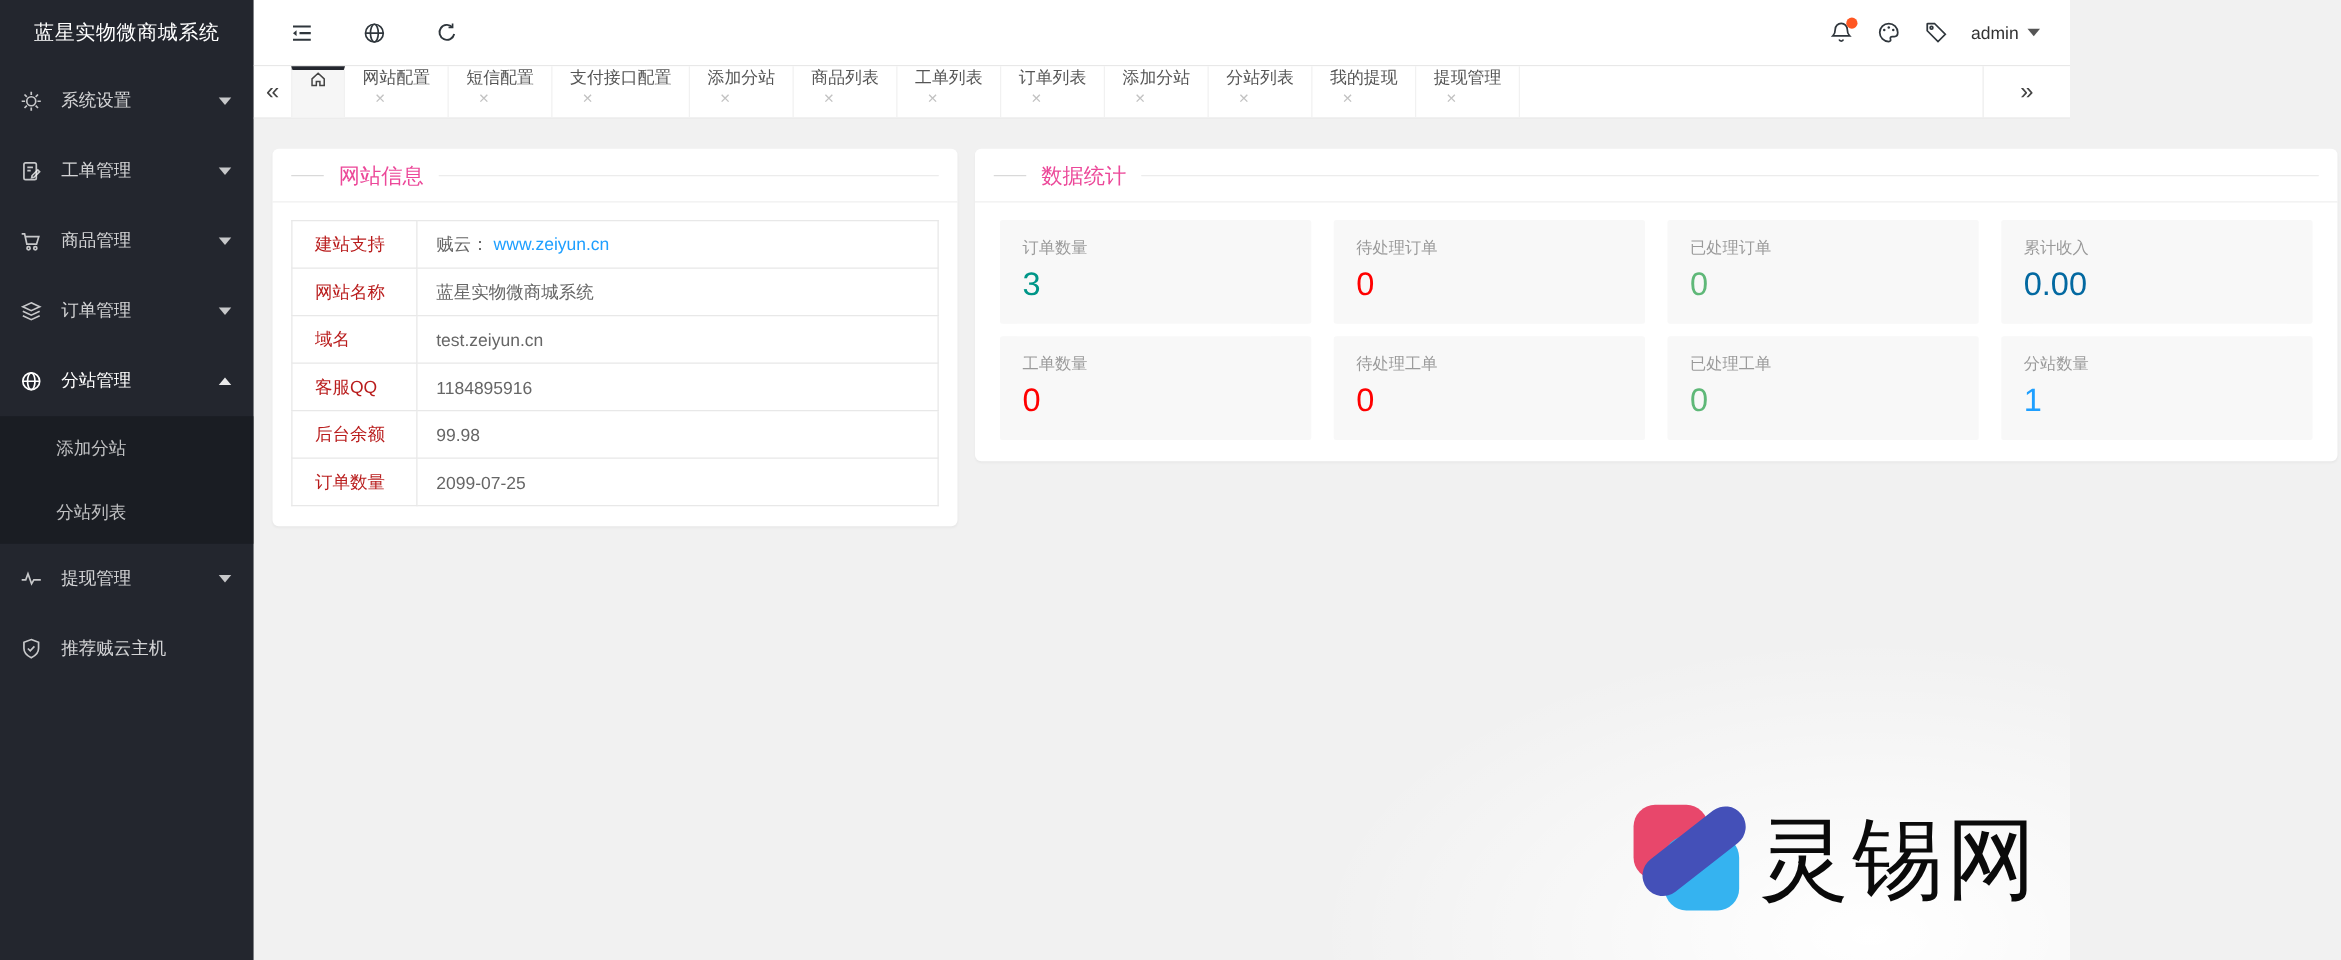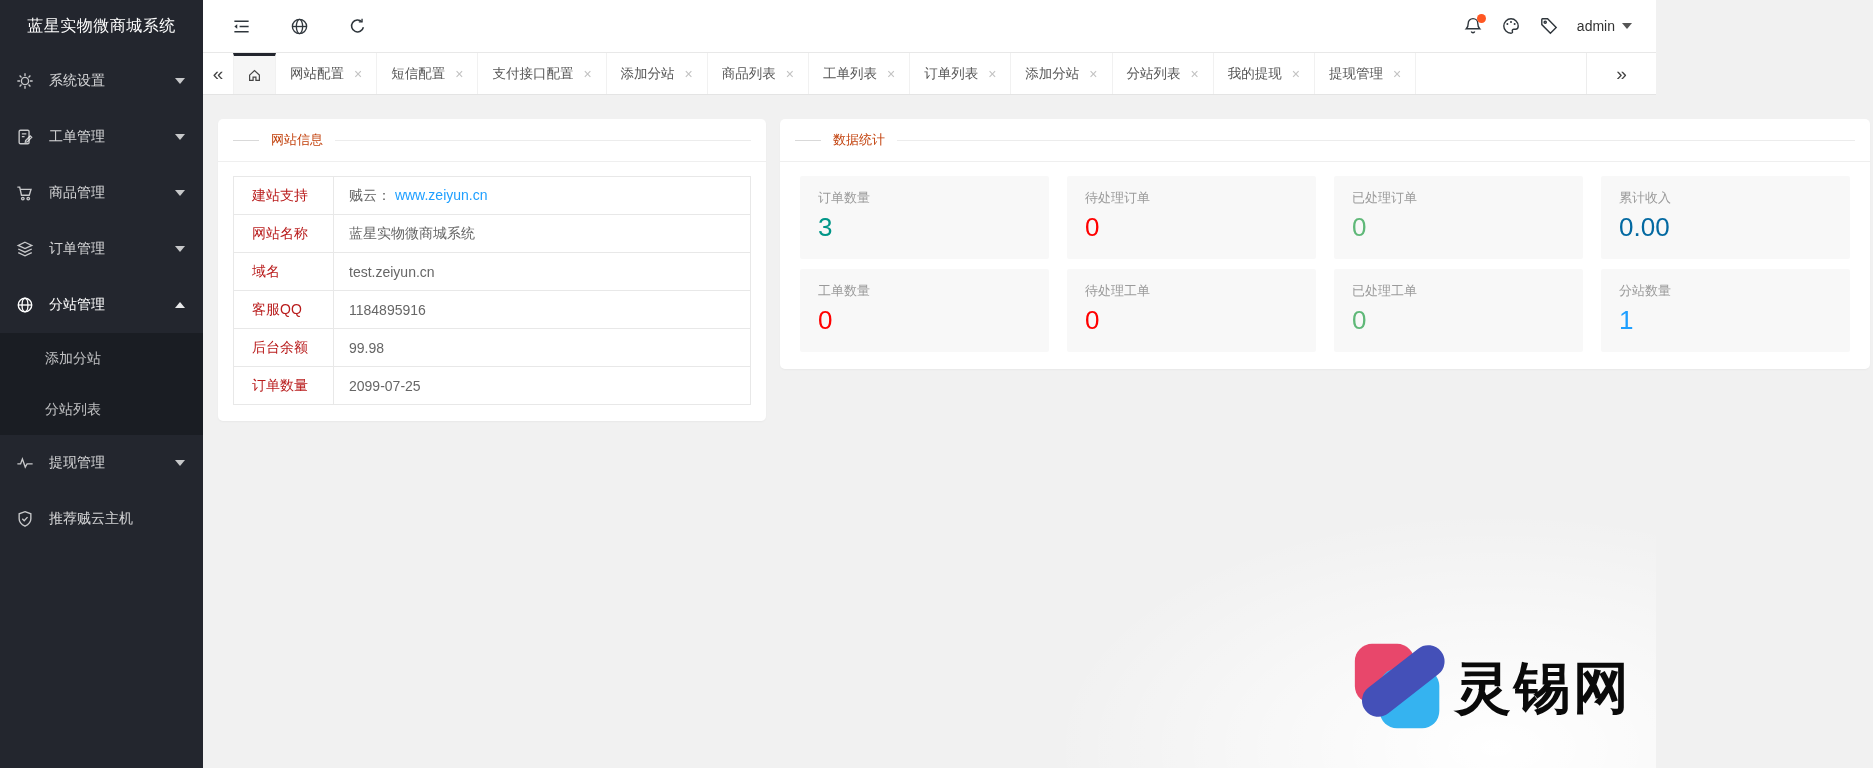--- a/index.html
+++ b/index.html
@@ -28,50 +28,50 @@
   .tb-right { gap:18px; }
   .tb-icon { width:20px; height:20px; color:#2f363c; position:relative; display:flex; align-items:center; justify-content:center; cursor:pointer; }
   .tb-icon svg { display:block; }
   .badge-dot { position:absolute; top:-2px; right:-3px; width:9px; height:9px; border-radius:50%; background:#FF5722; }
   .user { display:flex; align-items:center; gap:7px; font-size:14px; color:#333; cursor:pointer; }
   .user .caret-sm { width:0; height:0; border-left:5px solid transparent; border-right:5px solid transparent; border-top:6px solid #555; }
 
   
   .tabbar { height:42px; background:#fff; border-bottom:1px solid #e4e4e4; display:flex; align-items:stretch; position:relative; padding-right:70px; }
   .tab-collapse { width:30px; display:flex; align-items:center; justify-content:center; font-size:19px; color:#444; cursor:pointer; }
-  .tab { display:flex; align-items:center; padding:0 14px; border-right:1px solid #f1f1f1; font-size:13.5px; color:#555; cursor:pointer; white-space:nowrap; }
+  .tab { display:flex; padding:0 14px; border-right:1px solid #f1f1f1; font-size:13.5px; color:#555; cursor:pointer; white-space:nowrap;flex-direction:column; }
   .tab.home { background:#f6f6f6; border-top:3px solid #23262e; border-left:1px solid #f1f1f1; padding:0 13px; color:#444; }
   .tab .x { margin-left:10px; color:#c2c2c2; font-size:14px; line-height:1; cursor:pointer; }
   .tab-more { position:absolute; right:0; top:0; bottom:0; width:70px; border-left:1px solid #ededed; display:flex; align-items:center; justify-content:center; font-size:19px; color:#444; cursor:pointer; }
 
   
   .content { flex:1; position:relative; background:#f1f1f1;
              background-image:radial-gradient(620px 330px at 89% 97%, #ffffff 0%, rgba(255,255,255,0) 72%); }
   .panel { position:absolute; background:#fff; border-radius:5px; box-shadow:0 1px 2px rgba(0,0,0,.04); }
   .panel-head { height:43px; display:flex; align-items:center; padding:0 15px; border-bottom:1px solid #efefef; }
   .panel-head .dash { width:26px; height:1px; background:#d9d9d9; }
-  .panel-head .p-title { margin:0 12px; font-size:13px; color:#c2410c;font-family:Liberation Mono, monospace; }
+  .panel-head .p-title { margin:0 12px; font-size:17px; color:#ec4899;font-family:Liberation Mono, monospace; }
   .panel-head .rule { flex:1; height:1px; background:#ececec; }
 
   .panel-site { left:15px; top:24px; width:548px; height:302px; }
   .info-table { width:calc(100% - 30px); margin:14px 15px; border-collapse:collapse; font-size:14px; }
   .info-table td { border:1px solid #e8e8e8; height:38px; }
   .info-table td.k { width:100px; padding-left:18px; color:#b91c1c; }
   .info-table td.v { padding-left:15px; color:#666; }
   .info-table a { text-decoration:none; }
 
   .panel-stats { left:577px; top:24px; width:1090px; height:250px; }
   .cards { display:grid; grid-template-columns:repeat(4,1fr); gap:10px 18px; padding:14px 20px 0; }
   .card { background:#f8f8f8; height:83px; padding:13px 18px 0; border-radius:2px; }
   .card .lbl { font-size:13px; color:#9a9a9a; }
   .card .val { font-size:26px; margin-top:5px; }
 
   
   .watermark { position:absolute; right:24px; bottom:32px; display:flex; align-items:center; gap:8px; }
-  .watermark .wm-text { font-size:56px; font-weight:700; color:#0a0a0a; letter-spacing:3px; line-height:1; }
+  .watermark .wm-text { font-size:72px; font-weight:400; color:#0a0a0a; letter-spacing:3px; line-height:1; }
 </style>
 </head>
 <body>
 
 <div id="app">
 
   <aside class="sidebar">
     <div class="side-logo">蓝星实物微商城系统</div>
 
     <div class="menu-item">

